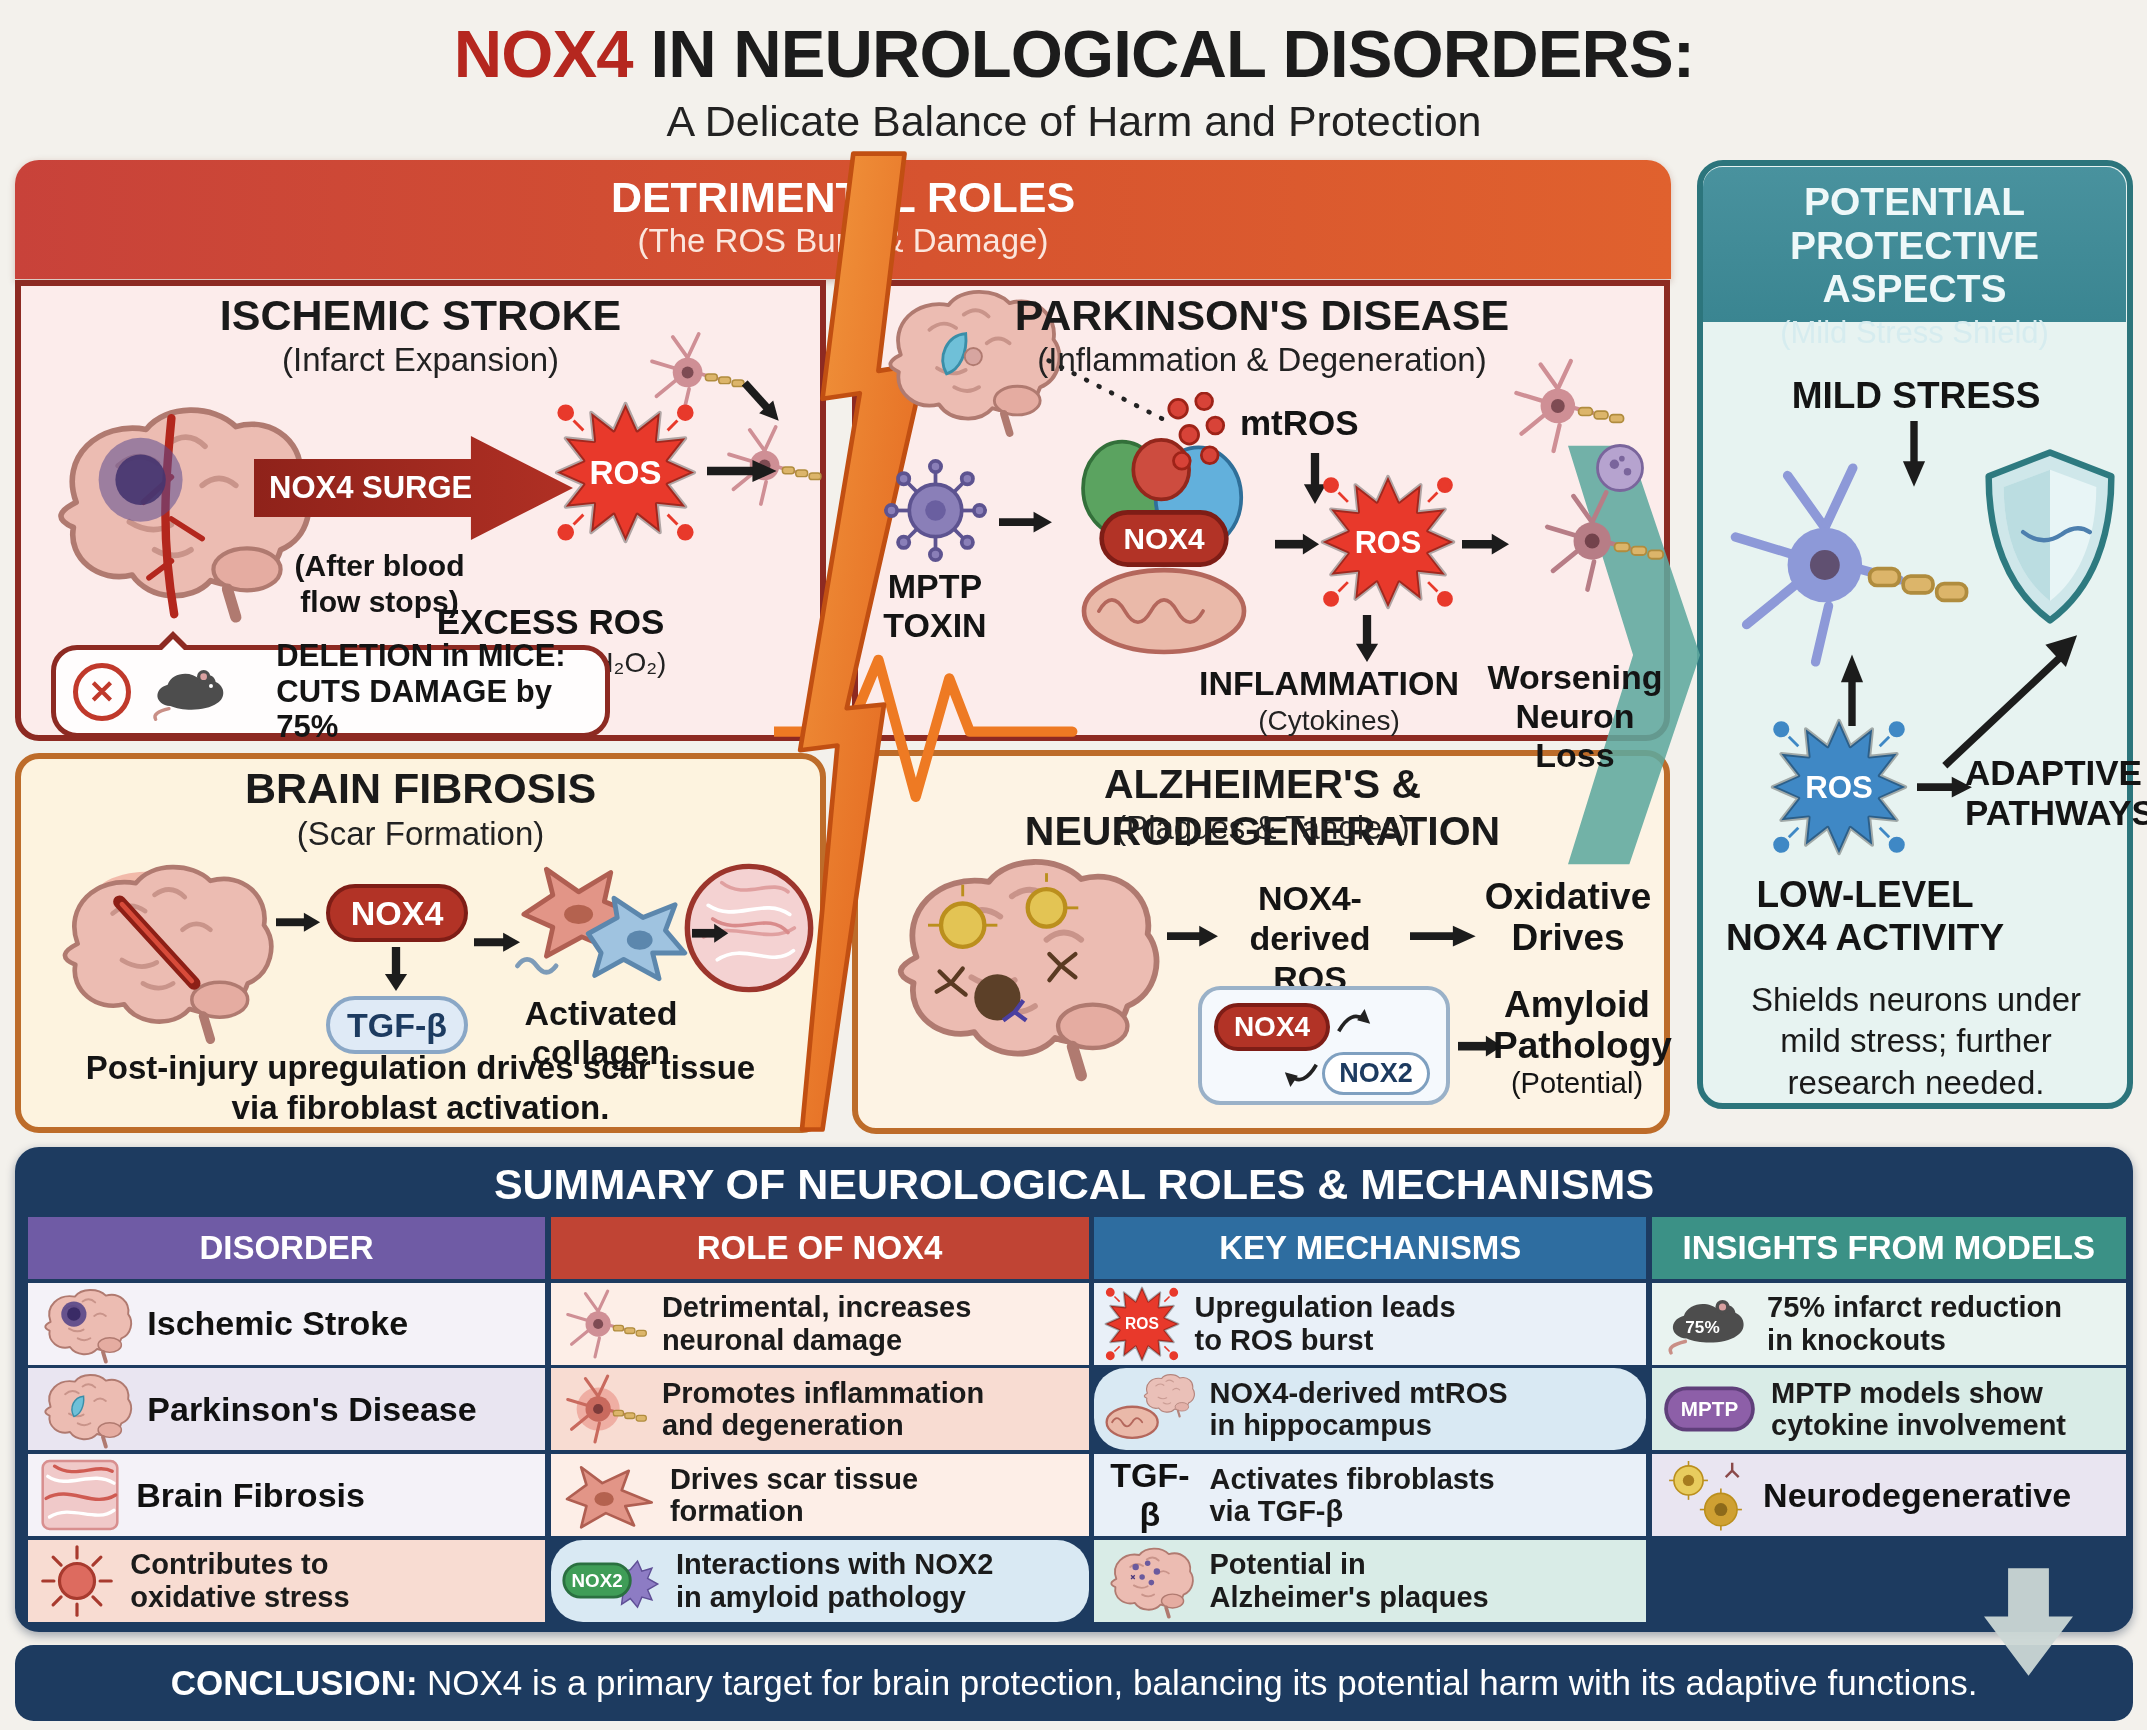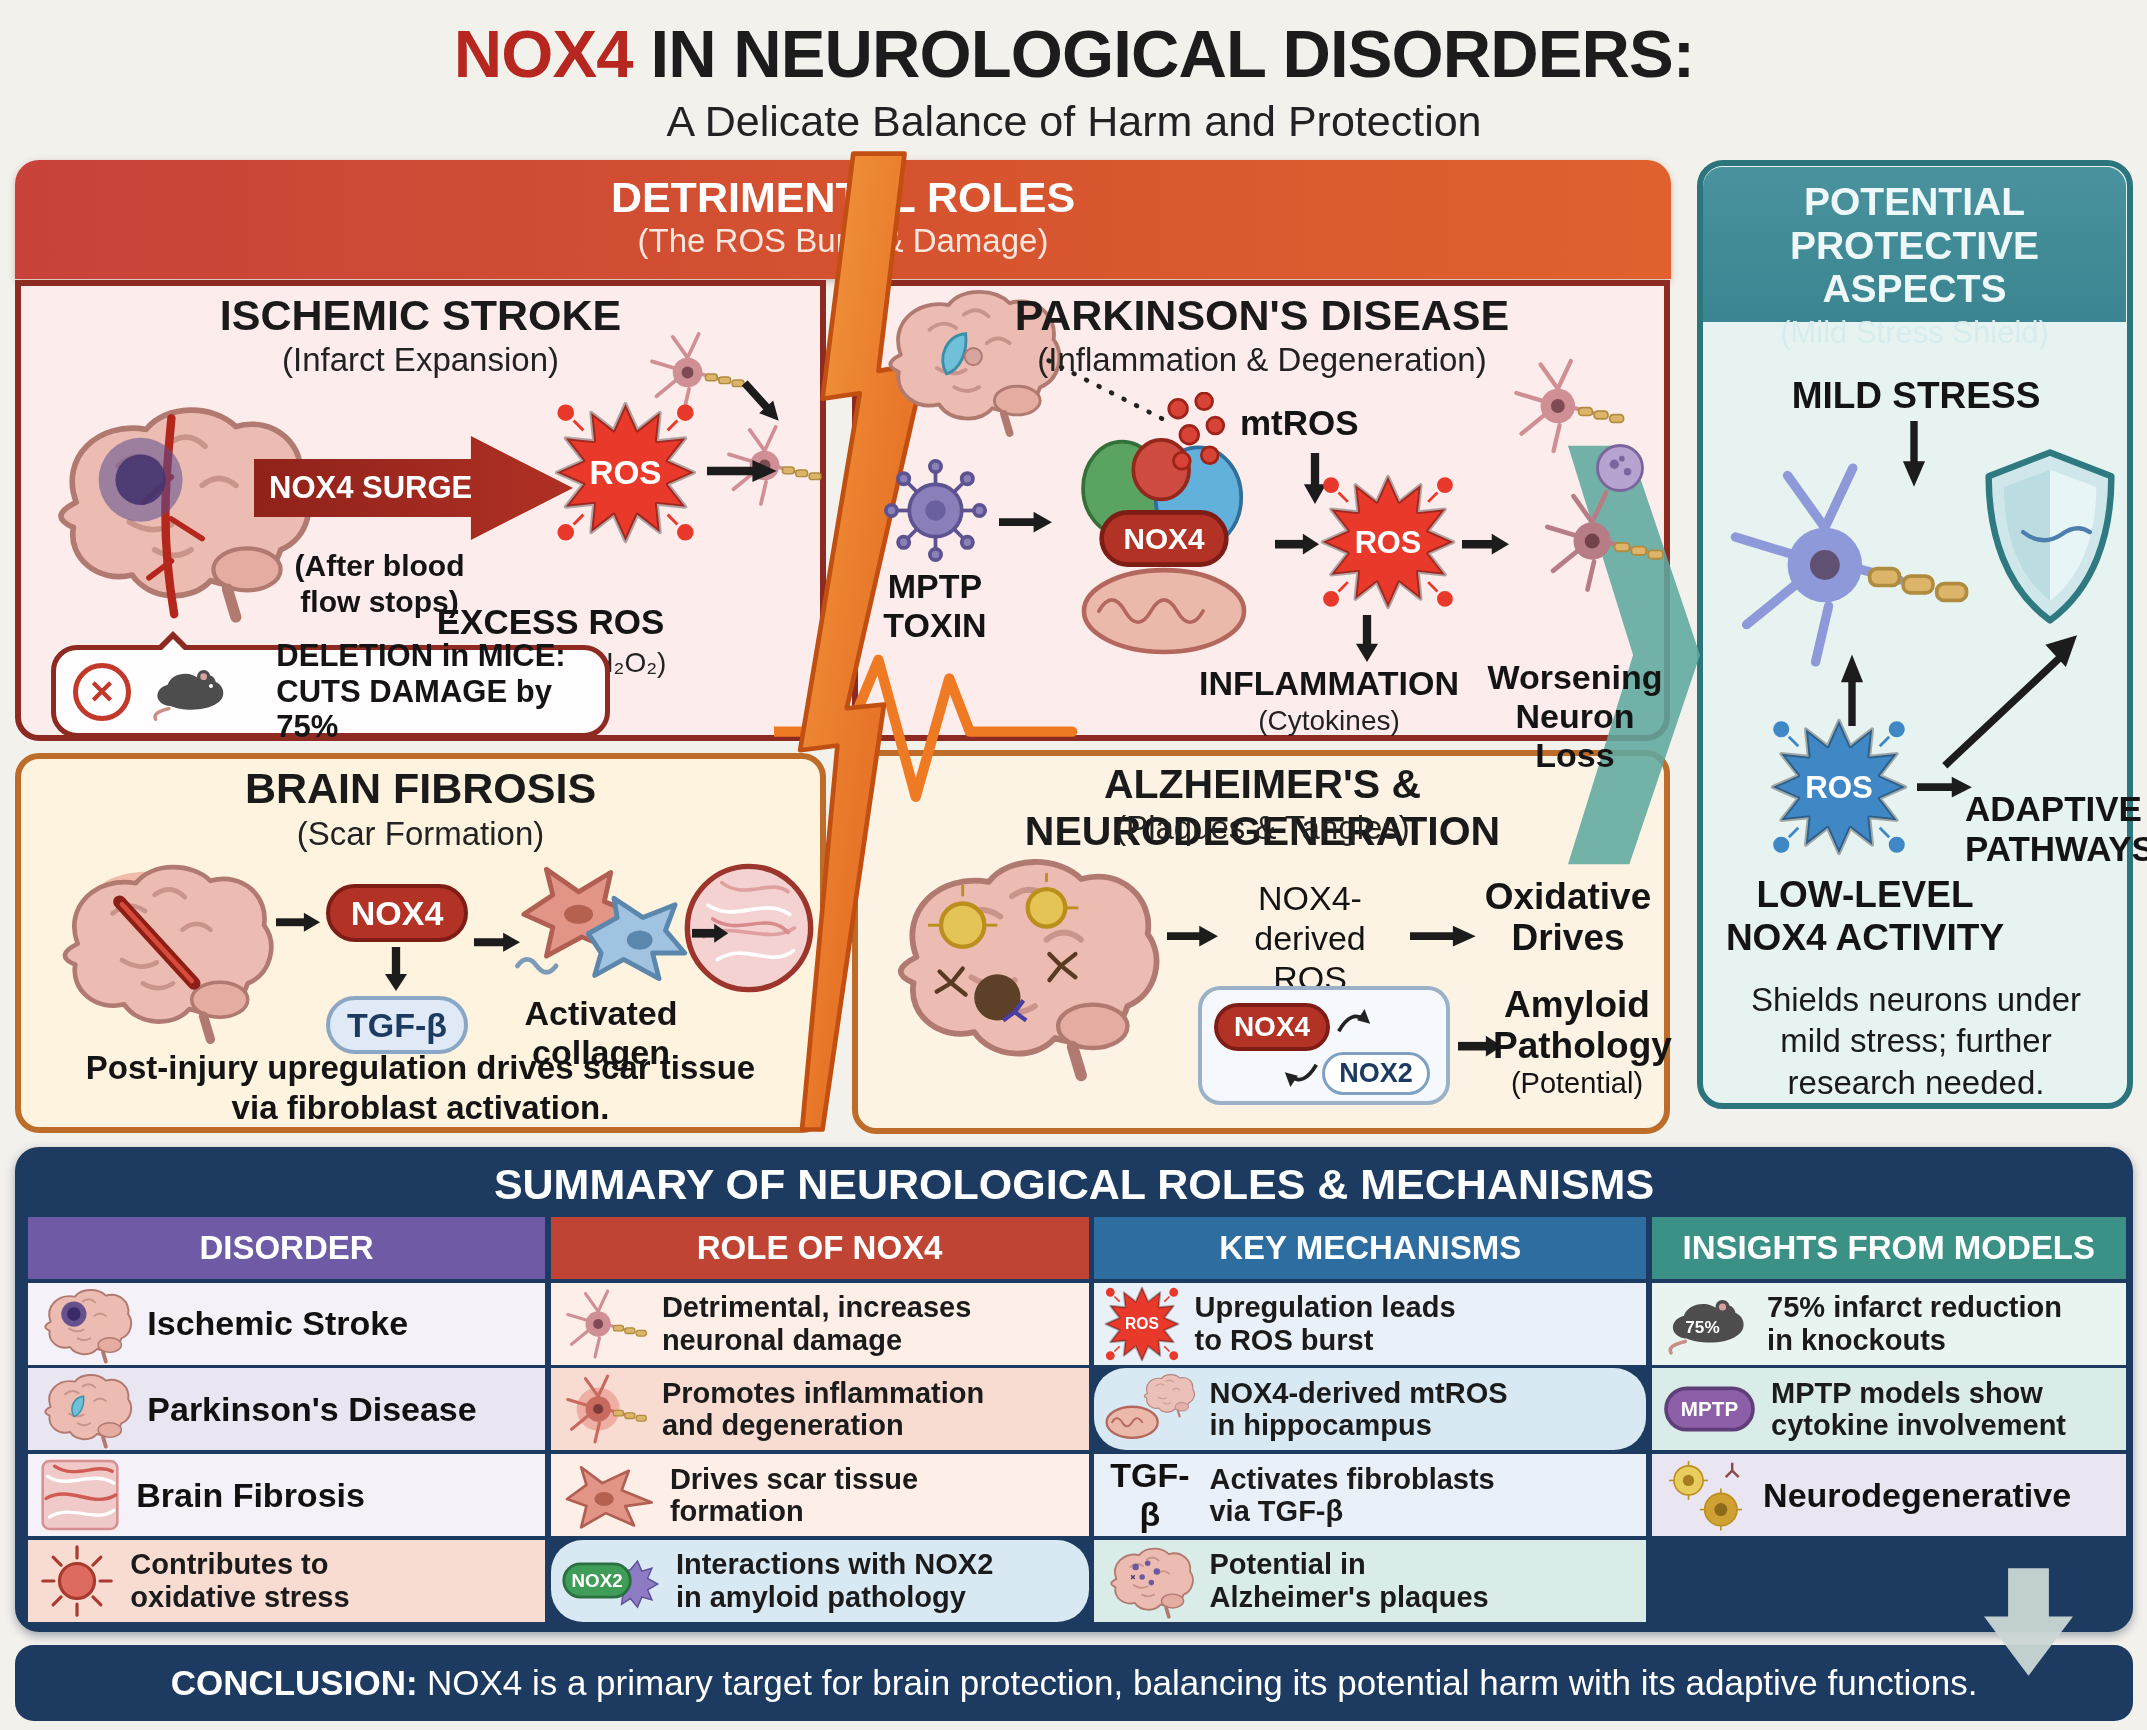--- a/index.html
+++ b/index.html
@@ -409,21 +409,21 @@
       <path d="M128,84 l-8,-8 m8,8 l10,-8 m-10,8 l-8,10 m8,-10 l10,8"></path>
     </g>
     <circle cx="84" cy="106" r="16" fill="#5c4028"></circle>
     <path d="M96,116 l6,-8 m-6,8 l-8,6 m8,-6 l8,6" stroke="#4a3fa0" stroke-width="3" fill="none"></path>
   </svg>
 
   <svg class="abs z3" style="left:1167px;top:925px;" width="52" height="22.4" viewBox="0 0 100 26" preserveAspectRatio="none">
     <path d="M0,13 H70" stroke="#1c1c1c" stroke-width="9"></path>
       <path d="M62,1 L98,13 L62,25 Z" fill="#1c1c1c"></path>
   </svg>
-  <div class="abs ctr z3" style="left:1212px;top:878px;width:196px;font-size:34px;font-weight:400;color:#141414;line-height:1.18;">
+  <div class="abs ctr z3" style="left:1212px;top:878px;width:196px;font-size:34px;font-weight:700;color:#141414;line-height:1.18;">
     <div>NOX4-derived</div>
     <div>ROS</div>
   </div>
   <svg class="abs z3" style="left:1410px;top:925px;" width="67" height="22.4" viewBox="0 0 100 26" preserveAspectRatio="none">
     <path d="M0,13 H70" stroke="#1c1c1c" stroke-width="9"></path>
       <path d="M64,1 L98,13 L64,25 Z" fill="#1c1c1c"></path>
   </svg>
   <div class="abs ctr z3" style="left:1475px;top:876px;width:186px;font-size:37px;font-weight:700;color:#141414;line-height:1.12;">
     <div>Oxidative</div>
     <div>Drives</div>
@@ -481,21 +481,21 @@
   </svg>
 
   <svg class="abs z3" style="left:1768px;top:716px;color:#3f88c5;" width="142" height="142" viewBox="0 0 150 150">
     <use href="#star12"></use>
     <text x="75" y="87" text-anchor="middle" class="svgtxt" font-size="33" font-weight="700" fill="#fff">ROS</text>
   </svg>
   <svg class="abs z3" style="left:1917px;top:776px;" width="56" height="22.4" viewBox="0 0 100 26" preserveAspectRatio="none">
     <path d="M0,13 H70" stroke="#1c1c1c" stroke-width="9"></path>
       <path d="M62,1 L98,13 L62,25 Z" fill="#1c1c1c"></path>
   </svg>
-  <div class="abs ctr z3" style="left:1965px;top:753px;width:168px;font-size:35px;font-weight:700;color:#141414;line-height:1.15;margin-top:36px;">
+  <div class="abs ctr z3" style="left:1965px;top:753px;width:168px;font-size:35px;font-weight:700;color:#141414;line-height:1.15;">
     <div>ADAPTIVE</div>
     <div>PATHWAYS</div>
   </div>
 
   <div class="abs ctr z3" style="left:1711px;top:874px;width:308px;font-size:37px;font-weight:700;color:#141414;line-height:1.15;">
     <div>LOW-LEVEL</div>
     <div>NOX4 ACTIVITY</div>
   </div>
 
   <div class="abs ctr z3" style="left:1725px;top:979px;width:382px;font-size:33px;font-weight:500;color:#1a1a1a;line-height:1.25;">

